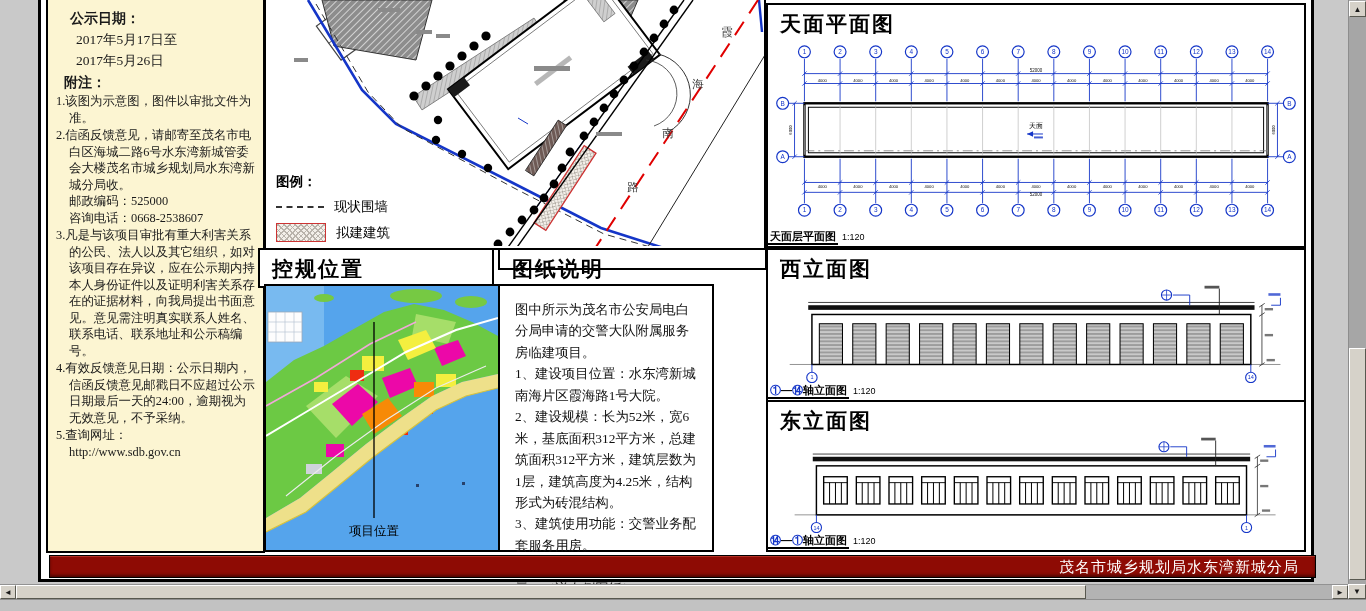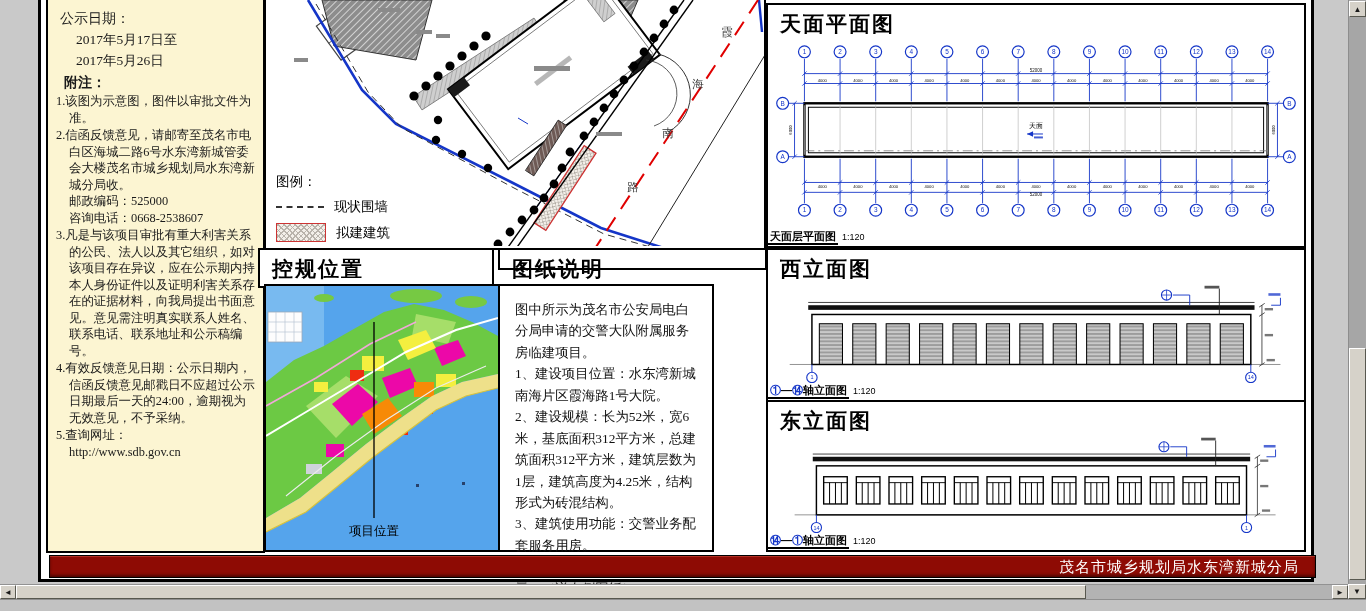--- a/index.html
+++ b/index.html
@@ -7,21 +7,21 @@
        font-family:"Liberation Sans",sans-serif;}
   
   .doc{position:absolute;left:38px;top:0;width:1276px;height:582px;background:#fff;
        border-left:3px solid #000;border-right:3px solid #000;border-bottom:3px solid #000;
        box-sizing:border-box;}
   .cell{position:absolute;box-sizing:border-box;background:#fff;}
   
   .notice{left:5px;top:0;width:219px;height:553px;background:#fcf5d2;
           border:2px solid #000;border-top:none;padding:6px 7px 0 8px;
           font-family:"Liberation Serif","DejaVu Serif",serif;color:#1a1a1a;}
-  .notice .pub-label{font-weight:normal;font-size:14px;margin-left:4px;margin-top:4px;}
+  .notice .pub-label{font-weight:bold;font-size:14px;margin-left:14px;margin-top:4px;}
   .notice .pub-date{font-size:13.5px;margin-left:20px;margin-top:3px;}
   .notice .notes-label{font-weight:bold;font-size:14px;margin-top:4px;padding-left:8px;}
   .notice .note{font-size:12.4px;line-height:1.33;padding-left:13px;text-indent:-13px;
                 white-space:pre-wrap;margin-top:1px;}
   
   .hdr{border:2px solid #000;font-weight:bold;font-size:21px;letter-spacing:2px;
        padding:5px 0 0 12px;font-family:"Liberation Sans",sans-serif;color:#000;}
   .hdr-loc{left:217px;top:248px;width:236px;height:40px;}
   .hdr-desc{left:457px;top:248px;width:269px;height:22px;}
   .hdr-roof{left:725px;top:3px;width:540px;height:35px;}
@@ -37,21 +37,21 @@
   .d-roof{left:725px;top:36px;width:540px;height:212px;border:2px solid #000;border-top:none;}
   .d-west{left:725px;top:283px;width:540px;height:119px;border:2px solid #000;border-top:none;}
   .d-east{left:725px;top:435px;width:540px;height:117px;border:2px solid #000;border-top:none;}
   .caption{position:absolute;left:0;right:0;bottom:2px;font-size:11px;
            font-family:"Liberation Sans",sans-serif;color:#000;}
   .cap-main{font-weight:bold;border-bottom:2px solid #000;padding:0 2px 1px 2px;}
   .cap-scale{font-size:9px;margin-left:4px;}
   .axchar{color:#1536c8;font-weight:bold;}
   
   .legend{position:absolute;left:10px;bottom:6px;font-family:"Liberation Serif","DejaVu Serif",serif;}
-  .legend .lg-title{font-weight:normal;font-size:13.5px;margin-bottom:6px;}
+  .legend .lg-title{font-weight:bold;font-size:13.5px;margin-bottom:6px;}
   .legend .lg-row{display:flex;align-items:center;margin-top:7px;font-size:13.5px;}
   .lg-dash{width:48px;border-top:2px dashed #333;margin-right:10px;}
   .lg-hatch{width:48px;height:17px;margin-right:10px;border:1px solid #cc3333;
             background-color:#f3efe9;
             background-image:repeating-linear-gradient(45deg,#b9b3ab 0 1px,transparent 1px 4px),
                              repeating-linear-gradient(-45deg,#b9b3ab 0 1px,transparent 1px 4px);}
   
   .footer{left:8px;top:555px;width:1267px;height:23px;background:#8e0b04;border:1px solid #000;
           box-shadow:inset 0 1px 0 rgba(255,120,100,.35), inset 0 -2px 3px rgba(0,0,0,.45);
           color:#fff;text-align:right;padding-right:16px;font-size:15px;line-height:22px;

